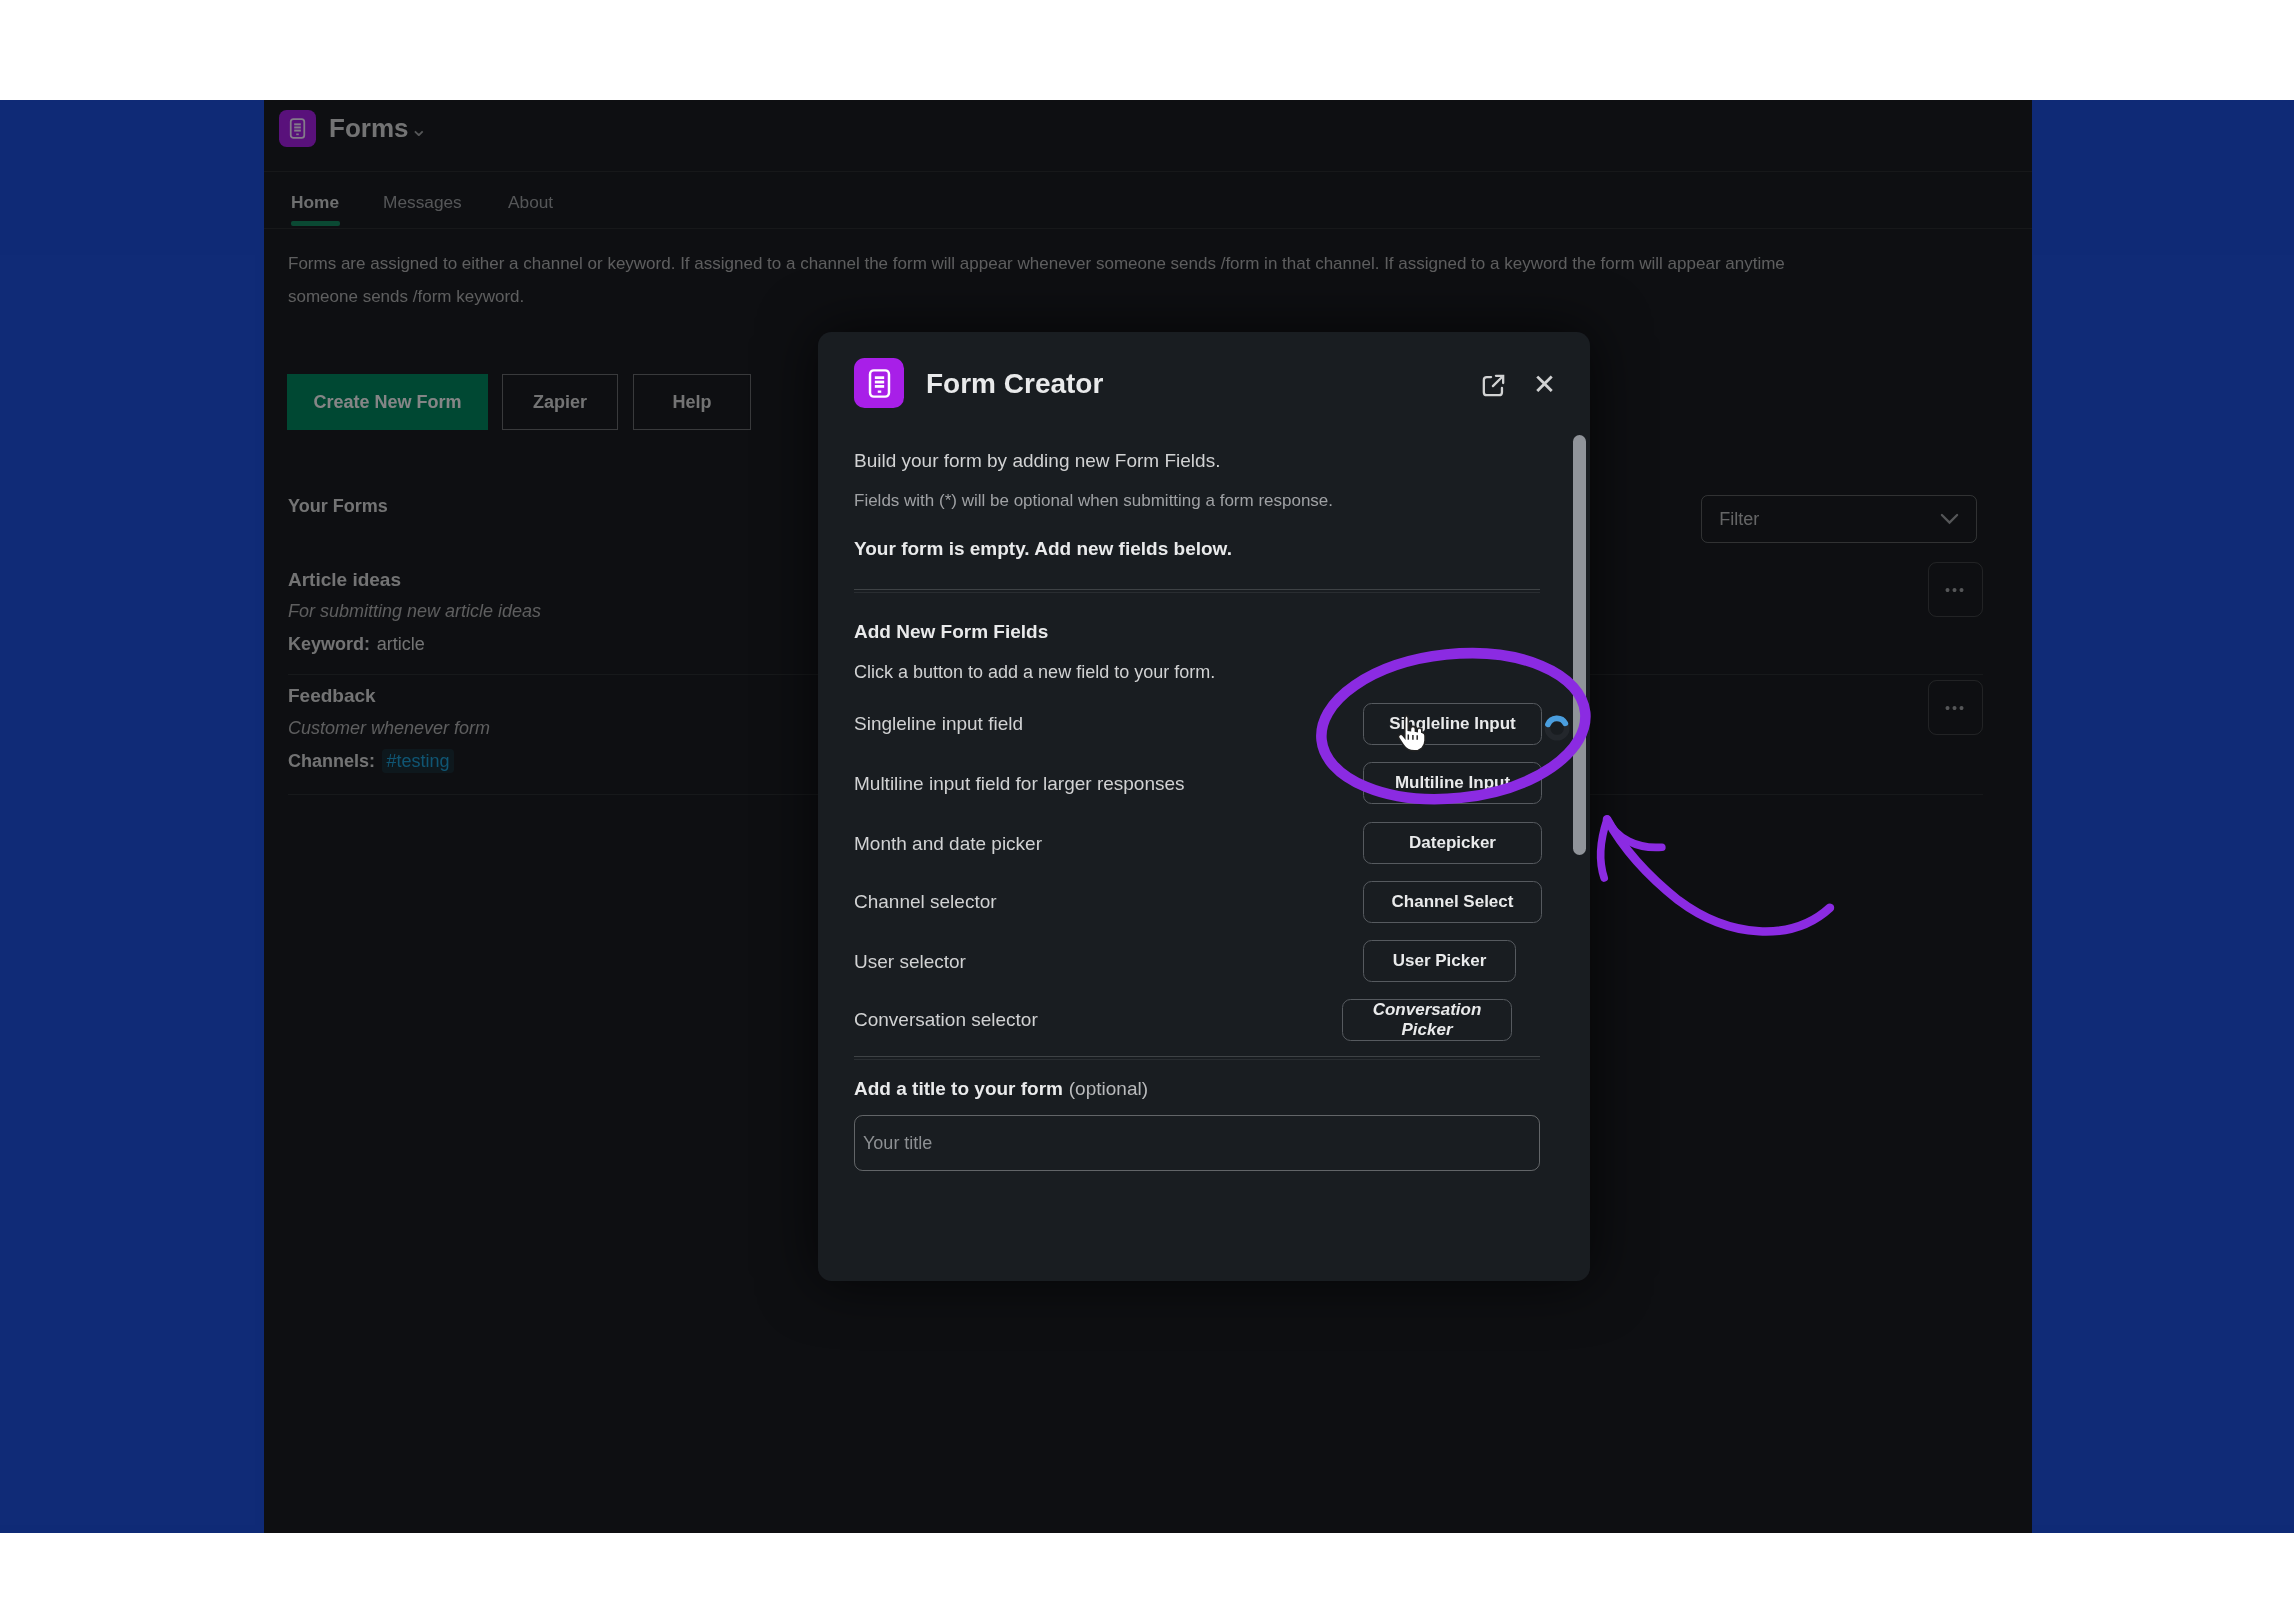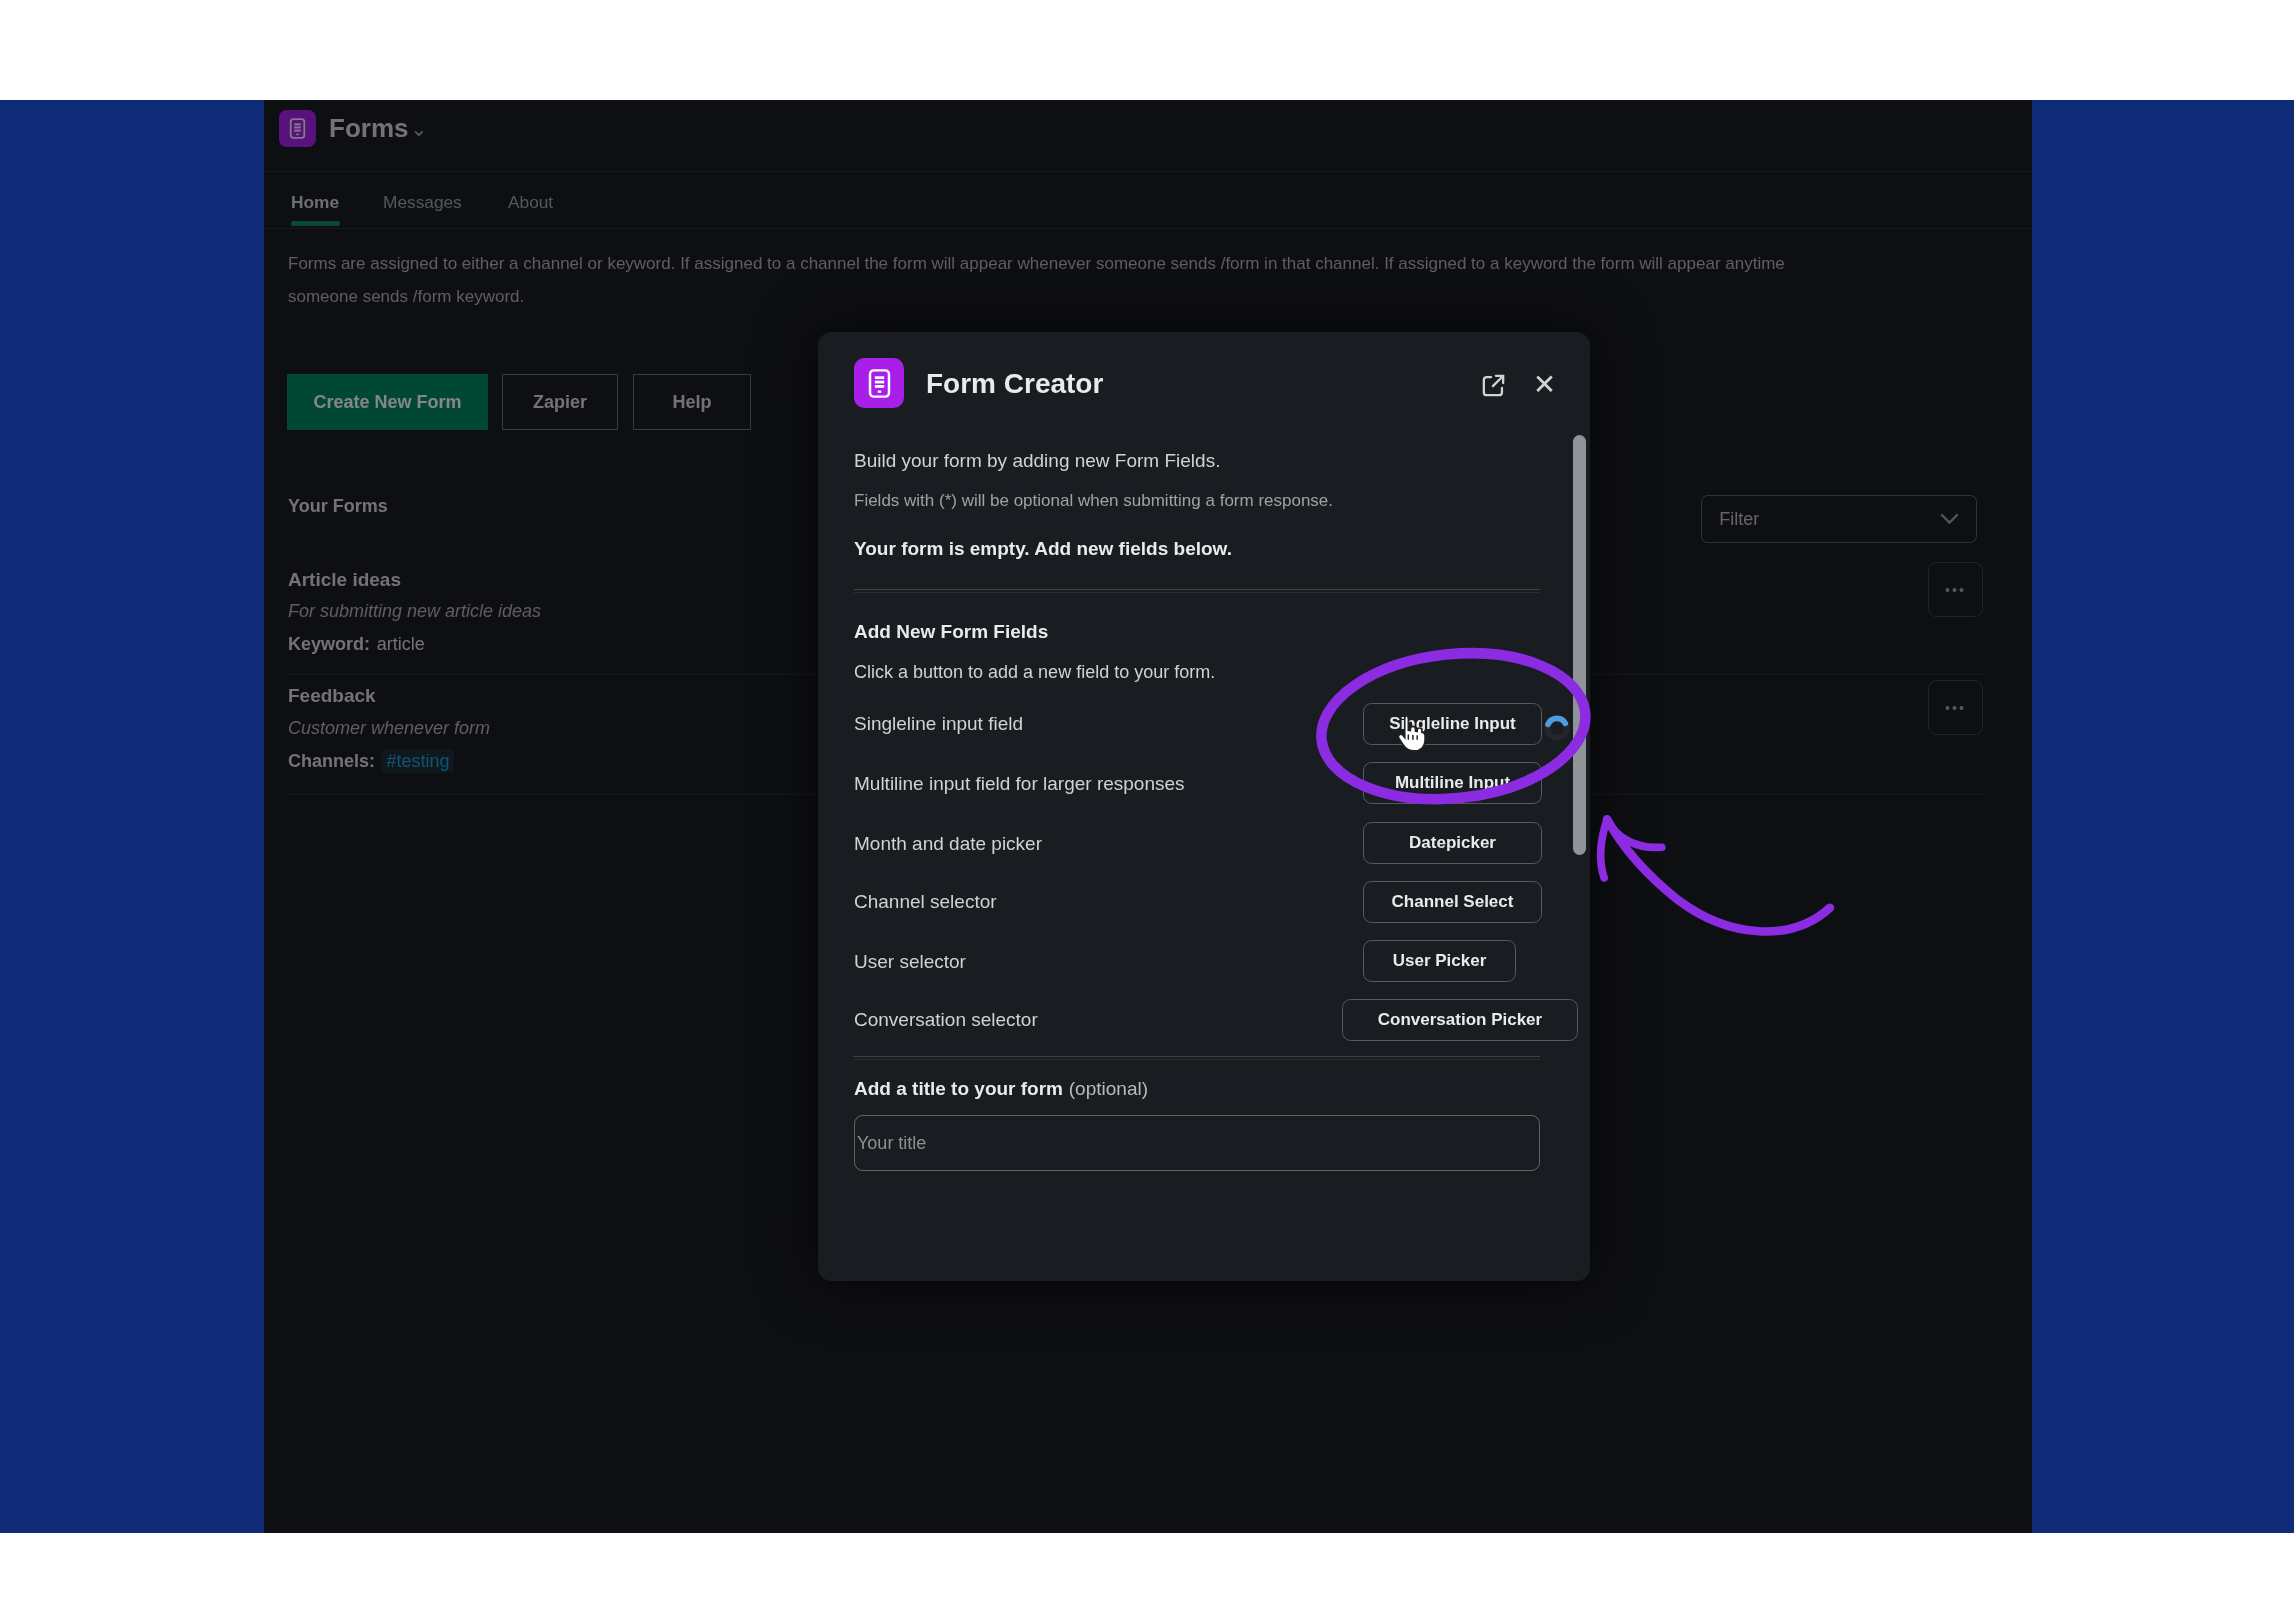--- a/index.html
+++ b/index.html
@@ -100,28 +100,28 @@
     position:absolute; height:42px; border:1px solid #565a5f; border-radius:8.6px;
     display:flex; align-items:center; justify-content:center;
     font-size:17px; font-weight:bold; color:#e9eaeb; background:transparent;
     font-family:"Liberation Sans", sans-serif;
   }
   .fl0 { top:381px; } .fb0 { left:545px; top:371px; width:179px; }
   .fl1 { top:441px; } .fb1 { left:545px; top:430px; width:179px; }
   .fl2 { top:501px; } .fb2 { left:545px; top:490px; width:179px; }
   .fl3 { top:559px; } .fb3 { left:545px; top:549px; width:179px; }
   .fl4 { top:619px; } .fb4 { left:545px; top:608px; width:153px; }
-  .fl5 { top:677px; } .fb5 { left:524px; top:667px; width:236px; }
+  .fl5 { top:677px; } .fb5 { left:524px; top:667px; width:170px;font-style:italic; }
   .m-titlehead { position:absolute; left:36px; top:746px; font-size:19px; color:#e9eaeb; }
   .m-titlehead .bold { font-weight:bold; }
   .m-titlehead .opt  { font-weight:normal; color:#b9babc; margin-left:5.8px; }
   .m-input {
     position:absolute; left:36px; top:783px; width:686px; height:56px;
     background:transparent; border:1px solid rgba(255,255,255,0.32); border-radius:8.6px;
-    color:#d1d2d3; font-size:18px; padding:0 2px; outline:none;
+    color:#d1d2d3; font-size:18px; padding:0 8px; outline:none;
     font-family:"Liberation Sans", sans-serif;
   }
   .m-input::placeholder { color:#8d9093; opacity:1; }
   .m-footer {
     position:absolute; left:0; top:836px; width:772px; height:113px;
     background:#1e2227; border-top:1px solid rgba(255,255,255,0.12);
     border-radius:0 0 13.4px 13.4px;
   }
   .btn-cancel {
     position:absolute; left:481px; top:34px; width:116px; height:50px;

